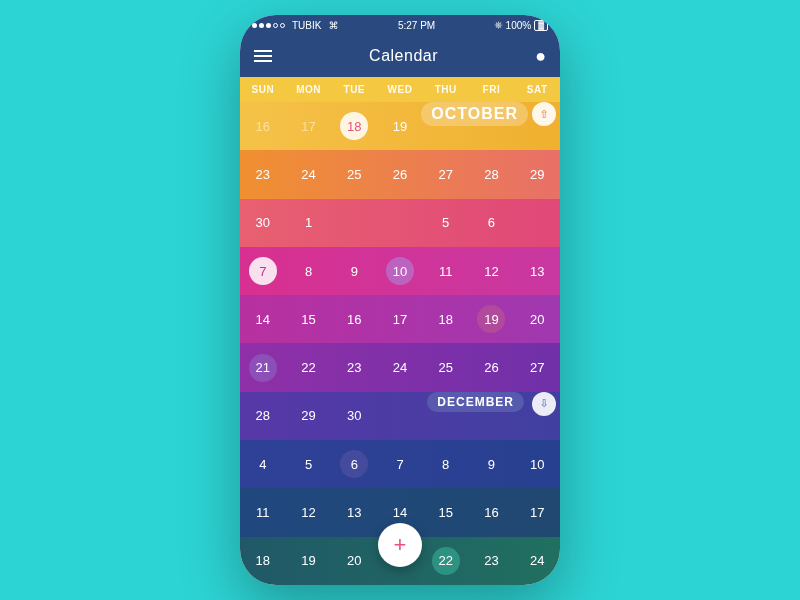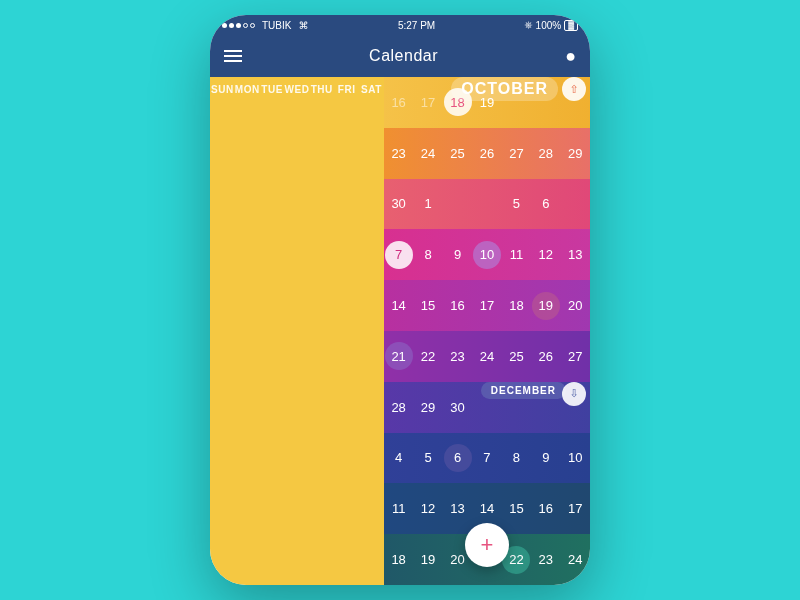--- a/index.html
+++ b/index.html
@@ -6,21 +6,21 @@
     body {
       width: 800px;
       height: 600px;
       background: #2dd4d4;
       display: flex;
       align-items: center;
       justify-content: center;
       font-family: -apple-system, 'Helvetica Neue', Arial, sans-serif;
     }
     .phone-frame {
-      width: 380px;
+      width: 320px;
       height: 570px;
       background: #fff;
       border-radius: 36px;
       overflow: hidden;
       box-shadow: 0 20px 60px rgba(0,0,0,0.3);
       display: flex;
       flex-direction: column;
     }
     .status-bar {
       background: #2a4a7f;
@@ -54,20 +54,21 @@
       font-size: 18px;
       color: white;
       cursor: pointer;
     }
     .hamburger { display: flex; flex-direction: column; gap: 3px; cursor: pointer; }
     .hamburger span { display: block; width: 18px; height: 2px; background: white; }
     .calendar-container {
       flex: 1;
       overflow: hidden;
       display: flex;
+      flex-direction: column;
     }
     .day-headers {
       display: grid;
       grid-template-columns: repeat(7, 1fr);
       background: #f5c842;
     }
     .day-header {
       text-align: center;
       padding: 7px 0;
       font-size: 10px;
@@ -144,24 +145,24 @@
       font-size: 10px;
       font-weight: 700;
       letter-spacing: 1px;
       padding: 3px 14px;
       border-radius: 14px;
       z-index: 3;
       background: transparent;
     }
     .month-label-solid {
       position: absolute;
-      right: 24px;
+      right: 36px;
       background: rgba(100,110,180,0.6);
       color: white;
-      font-size: 10px;
+      font-size: 12px;
       font-weight: 700;
       letter-spacing: 1px;
       padding: 3px 10px;
       border-radius: 12px;
       z-index: 3;
     }
     .chevron-btn {
       position: absolute;
       right: 4px;
       width: 24px;

